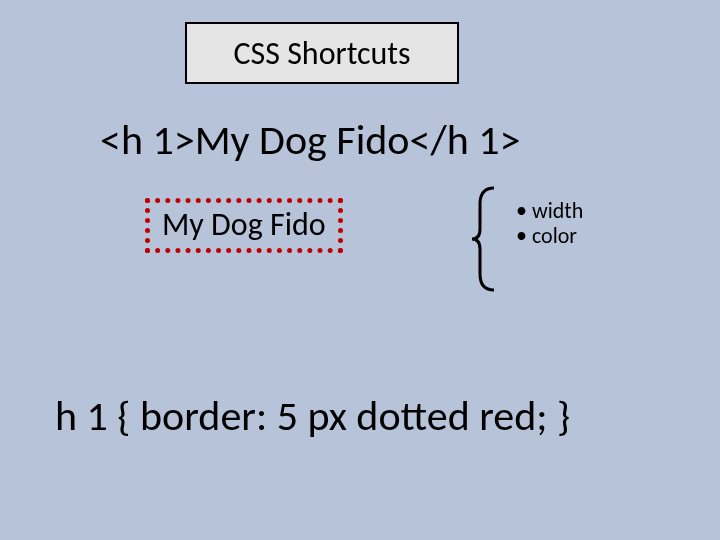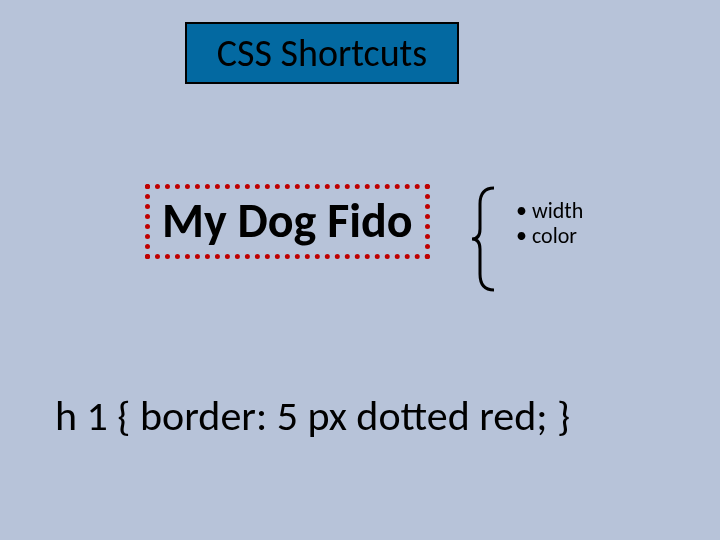--- a/index.html
+++ b/index.html
@@ -18,42 +18,41 @@
   .slide {
     position: absolute;
     inset: 0;
   }
   .title-box {
     position: absolute;
     left: 185px;
     top: 22px;
     width: 270px;
     height: 58px;
-    background: #0369a1;
+    background: #e5e5e5;
     border: 2px solid #000;
     display: flex;
     align-items: center;
     justify-content: center;
-    font-size: 38px;
+    font-size: 32px;
   }
   .code-line {
     position: absolute;
     left: 100px;
     top: 114px;
     font-size: 42px;
   }
   .dotted-demo {
     position: absolute;
     left: 145px;
-    top: 184px;
+    top: 198px;
     padding: 2px 12px 4px 12px;
     border: 5px dotted #c00000;
-    font-size: 48px;
+    font-size: 32px;
     background: transparent;
-    font-weight: bold;
   }
   .annotation {
     position: absolute;
     left: 500px;
     top: 182px;
     font-size: 22px;
     line-height: 1.15;
   }
   .annotation .heading {
     text-decoration: underline;
@@ -86,20 +85,21 @@
 </style>
 </head>
 <body>
 
 <div class="slide">
 
   <div class="title-box">
     <span>CSS Shortcuts</span>
   </div>
 
+  <div class="code-line">&lt;h 1&gt;My Dog Fido&lt;/h 1&gt;</div>
 
   <div class="dotted-demo">
     <span>My Dog Fido</span>
   </div>
 
   <div class="bracket">
     <svg width="22" height="110" viewBox="0 0 22 110">
       <path d="M22 4 Q8 4 8 20 L8 45 Q8 55 0 55 Q8 55 8 65 L8 90 Q8 106 22 106" fill="none" stroke="#000" stroke-width="3"></path>
     </svg>
   </div>

